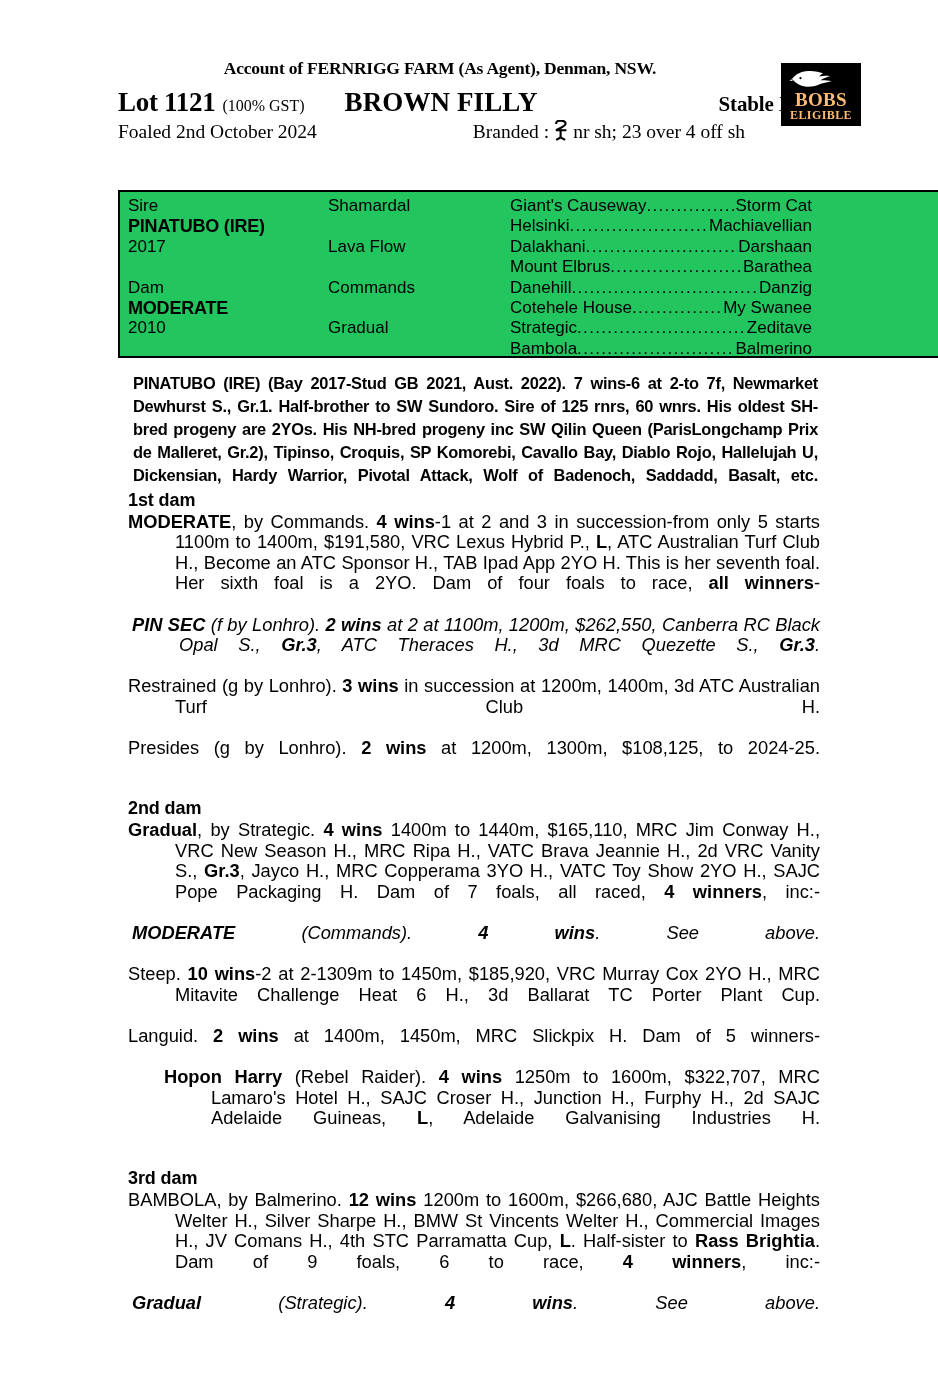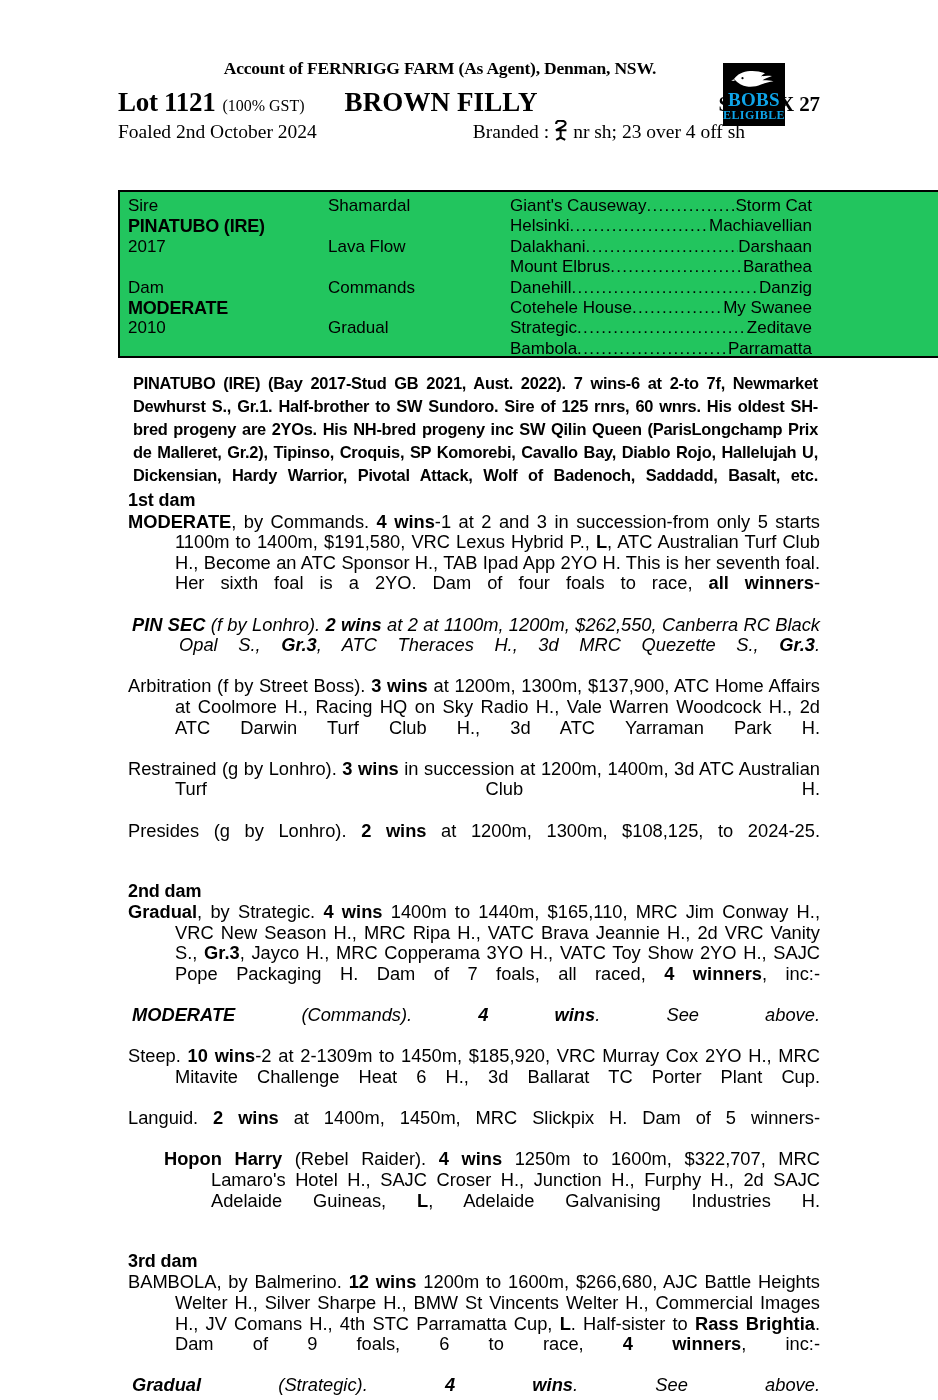--- a/index.html
+++ b/index.html
@@ -83,26 +83,26 @@
     height: 20px;
     position: relative;
     margin: 0 3px 0 4px;
     vertical-align: baseline;
   }
   .brand-glyph svg { position: absolute; left: 0; bottom: -3px; }
 
   
   .bobs {
     position: absolute;
-    left: 723px;
+    left: 781px;
     top: 63px;
-    width: 62px;
+    width: 80px;
     height: 63px;
     background: #000000;
-    color: #0ea5e9;
+    color: #fdba74;
     overflow: hidden;
   }
   .bobs-horse {
     position: absolute;
     left: 7px; top: 5px;
     width: 48px; height: 22px;
   }
   .bobs-name {
     position: absolute;
     left: 0; right: 0;
@@ -318,35 +318,34 @@
             <span class="rname">My Swanee</span>
           </div>
           <div class="leader">
             <span class="lname">Strategic</span>
             <span class="dots">..........................................................................................</span>
             <span class="rname">Zeditave</span>
           </div>
           <div class="leader">
             <span class="lname">Bambola</span>
             <span class="dots">..........................................................................................</span>
-            <span class="rname">Parramatta</span>
+            <span class="rname">Balmerino</span>
           </div>
         </div>
 
     </div>
   </div>
 
   <div class="sire-para">PINATUBO (IRE) (Bay 2017-Stud GB 2021, Aust. 2022). 7 wins-6 at 2-to 7f, Newmarket Dewhurst S., Gr.1. Half-brother to SW Sundoro. Sire of 125 rnrs, 60 wnrs. His oldest SH-bred progeny are 2YOs. His NH-bred progeny inc SW Qilin Queen (ParisLongchamp Prix de Malleret, Gr.2), Tipinso, Croquis, SP Komorebi, Cavallo Bay, Diablo Rojo, Hallelujah U, Dickensian, Hardy Warrior, Pivotal Attack, Wolf of Badenoch, Saddadd, Basalt, etc.</div>
 
   <div class="narrative" id="narrative">
       <div class="sec">
         <div class="dam-head">1st dam</div>
         <div class="entry"><span class="firstline"><b>MODERATE</b><span>, by Commands. </span><b>4 wins</b><span>-1 at 2 and 3 in succession-from only 5 starts 1100m to 1400m, $191,580, VRC Lexus Hybrid P., </span><b>L</b><span>, ATC Australian Turf Club H., Become an ATC Sponsor H., TAB Ipad App 2YO H. This is her seventh foal. Her sixth foal is a 2YO. Dam of four foals to race, </span><b>all winners</b><span>-</span></span></div>
         <div class="entry lvl2"><span class="firstline"><b>PIN SEC</b><span> (f by Lonhro). </span><b>2 wins</b><span> at 2 at 1100m, 1200m, $262,550, Canberra RC Black Opal S., </span><b>Gr.3</b><span>, ATC Theraces H., 3d MRC Quezette S., </span><b>Gr.3</b><span>.</span></span></div>
-        <div class="entry"><span class="firstline"><span>Arbitration (f by Street Boss). </span><b>3 wins</b><span> at 1200m, 1300m, $137,900, ATC Home Affairs at Coolmore H., Racing HQ on Sky Radio H., Vale Warren Woodcock H., 2d ATC Darwin Turf Club H., 3d ATC Yarraman Park H.</span></span></div>
         <div class="entry"><span class="firstline"><span>Restrained (g by Lonhro). </span><b>3 wins</b><span> in succession at 1200m, 1400m, 3d ATC Australian Turf Club H.</span></span></div>
         <div class="entry"><span class="firstline"><span>Presides (g by Lonhro). </span><b>2 wins</b><span> at 1200m, 1300m, $108,125, to 2024-25.</span></span></div>
       </div>
       <div class="sec">
         <div class="dam-head">2nd dam</div>
         <div class="entry"><span class="firstline"><b>Gradual</b><span>, by Strategic. </span><b>4 wins</b><span> 1400m to 1440m, $165,110, MRC Jim Conway H., VRC New Season H., MRC Ripa H., VATC Brava Jeannie H., 2d VRC Vanity S., </span><b>Gr.3</b><span>, Jayco H., MRC Copperama 3YO H., VATC Toy Show 2YO H., SAJC Pope Packaging H. Dam of 7 foals, all raced, </span><b>4 winners</b><span>, inc:-</span></span></div>
         <div class="entry lvl2"><span class="firstline"><b>MODERATE</b><span> (Commands). </span><b>4 wins</b><span>. See above.</span></span></div>
         <div class="entry"><span class="firstline"><span>Steep. </span><b>10 wins</b><span>-2 at 2-1309m to 1450m, $185,920, VRC Murray Cox 2YO H., MRC Mitavite Challenge Heat 6 H., 3d Ballarat TC Porter Plant Cup.</span></span></div>
         <div class="entry"><span class="firstline"><span>Languid. </span><b>2 wins</b><span> at 1400m, 1450m, MRC Slickpix H. Dam of 5 winners-</span></span></div>
         <div class="entry lvl3"><span class="firstline"><b>Hopon Harry</b><span> (Rebel Raider). </span><b>4 wins</b><span> 1250m to 1600m, $322,707, MRC Lamaro's Hotel H., SAJC Croser H., Junction H., Furphy H., 2d SAJC Adelaide Guineas, </span><b>L</b><span>, Adelaide Galvanising Industries H.</span></span></div>

